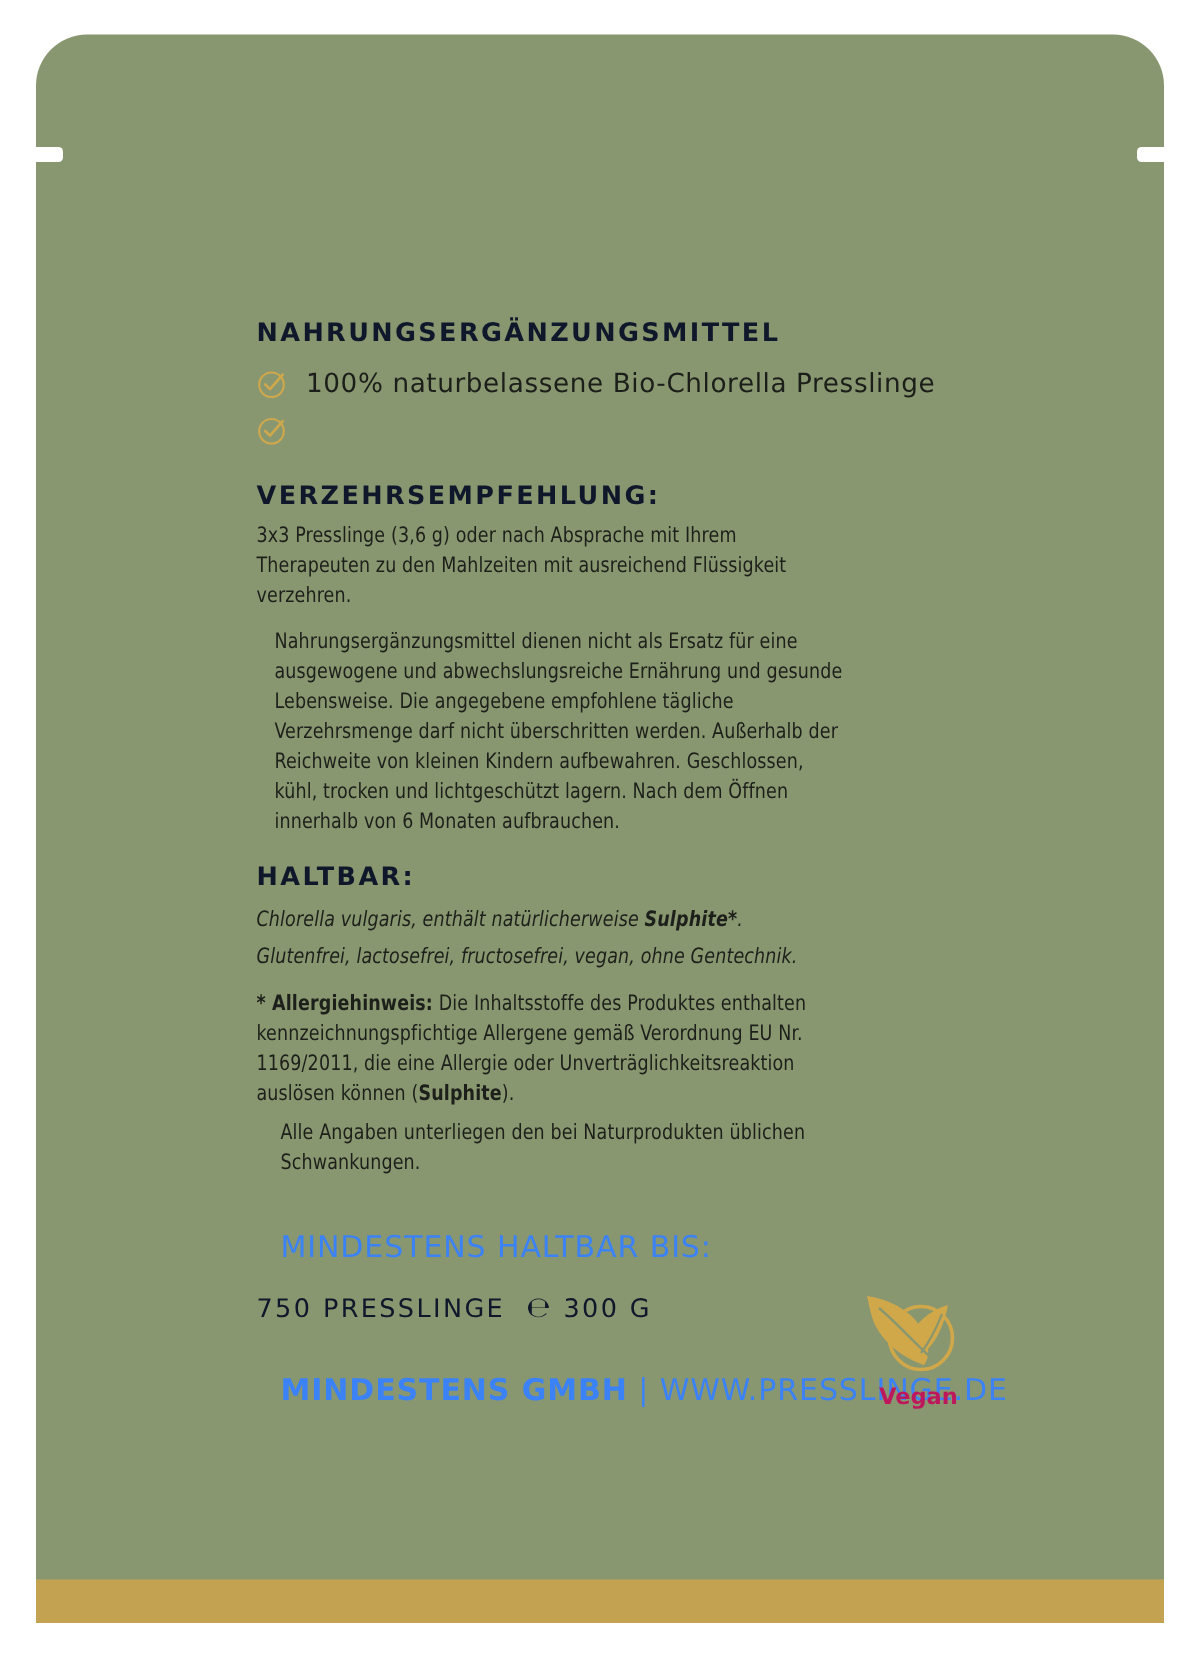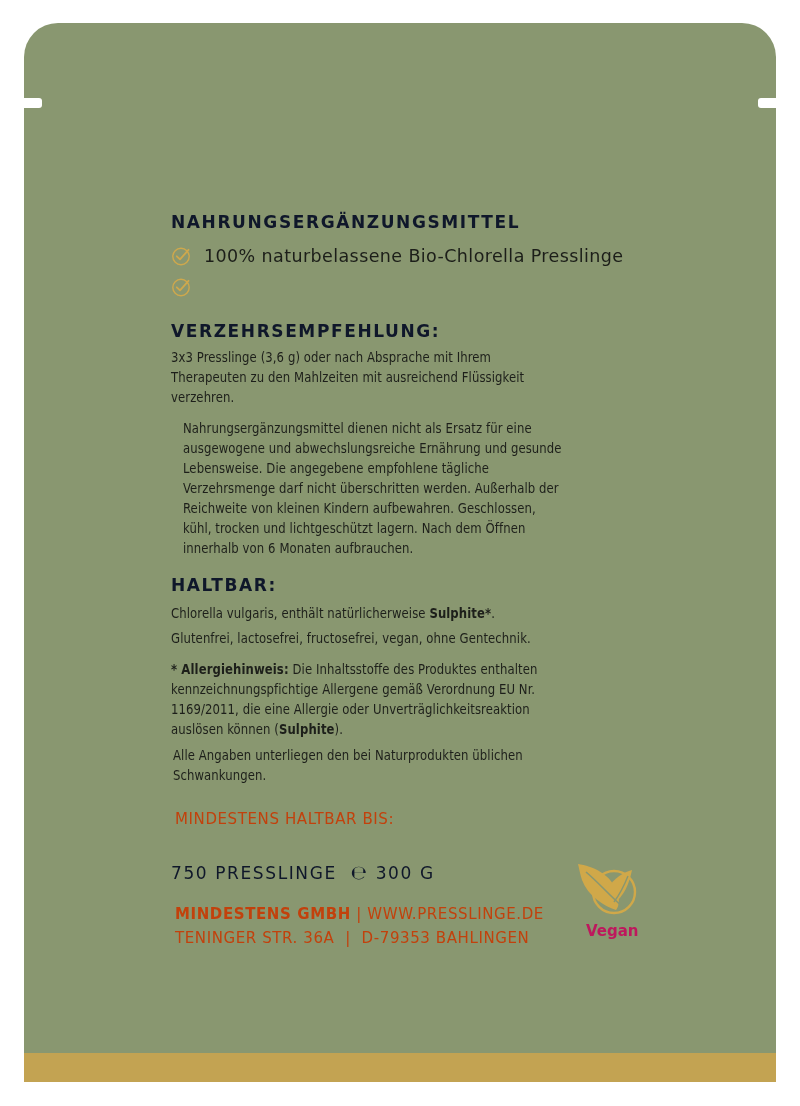--- a/index.html
+++ b/index.html
@@ -8,21 +8,21 @@
   .notch { position:absolute; top:98px; width:18px; height:10px; background:#ffffff; }
   .notch.left { left:24px; border-radius:0 3px 3px 0; }
   .notch.right { left:758px; border-radius:3px 0 0 3px; }
   .gold-band { position:absolute; left:0; bottom:0; width:752px; height:29px; background:#c3a352; }
   .content { position:absolute; left:171px; top:212px; width:480px; color:#1d1f19; }
   .h-gold { color:#0f172a; font-family:"DejaVu Sans", sans-serif; letter-spacing:1.6px; font-size:17px; margin:0; }
   .check-row { display:flex; align-items:center; height:31px; }
   .check-row .txt { font-size:17.5px; letter-spacing:0.4px; margin-left:13px; color:#1c1e19; }
   .check-icon { width:20px; height:20px; }
   .body-text { font-family:"DejaVu Sans Condensed","DejaVu Sans", sans-serif; font-size:14.1px; line-height:20px; letter-spacing:0.1px; margin:0; color:#1d1f1a; transform:scaleX(0.92); transform-origin:left; width:520px; }
-  .caps { font-size:15px; letter-spacing:0.6px; line-height:20px; margin:4px; color:#c2410c; }
+  .caps { font-size:20px; letter-spacing:0.6px; line-height:20px; margin:16px; color:#3b82f6; }
   .vegan { position:absolute; left:574px; top:858px; width:72px; height:86px; }
 </style>
 </head>
 <body>
 
 <div class="bag">
   <div class="gold-band"></div>
 </div>
 <div class="notch left"></div>
 <div class="notch right"></div>
@@ -60,50 +60,49 @@
     <p class="body-text">ausgewogene und abwechslungsreiche Ernährung und gesunde</p>
     <p class="body-text">Lebensweise. Die angegebene empfohlene tägliche</p>
     <p class="body-text">Verzehrsmenge darf nicht überschritten werden. Außerhalb der</p>
     <p class="body-text">Reichweite von kleinen Kindern aufbewahren. Geschlossen,</p>
     <p class="body-text">kühl, trocken und lichtgeschützt lagern. Nach dem Öffnen</p>
     <p class="body-text">innerhalb von 6 Monaten aufbrauchen.</p>
   </div>
 
   <h2 class="h-gold" style="position:absolute; top:363px; left:0;">HALTBAR:</h2>
 
-  <div style="position:absolute; top:391px; left:0;">
+  <div style="position:absolute; top:391px; left:0;font-style:italic;">
     <p class="body-text"><span>Chlorella vulgaris, enthält natürlicherweise </span><b>Sulphite*</b><span>.</span></p>
     <p class="body-text" style="margin-top:5px;">Glutenfrei, lactosefrei, fructosefrei, vegan, ohne Gentechnik.</p>
   </div>
 
   <div style="position:absolute; top:447px; left:0;">
     <p class="body-text"><b>* Allergiehinweis:</b><span> Die Inhaltsstoffe des Produktes enthalten</span></p>
     <p class="body-text">kennzeichnungspfichtige Allergene gemäß Verordnung EU Nr.</p>
     <p class="body-text">1169/2011, die eine Allergie oder Unverträglichkeitsreaktion</p>
     <p class="body-text"><span>auslösen können (</span><b>Sulphite</b><span>).</span></p>
   </div>
 
-  <div style="position:absolute; top:533px; left:2px;">
+  <div style="position:absolute; top:533px; left:16px;">
     <p class="body-text">Alle Angaben unterliegen den bei Naturprodukten üblichen</p>
     <p class="body-text">Schwankungen.</p>
   </div>
 
   <div style="position:absolute; top:593px; left:0;">
     <p class="caps">MINDESTENS HALTBAR BIS:</p>
   </div>
 
   <div class="h-gold" style="position:absolute; top:649px; left:0; font-size:17px; white-space:nowrap;text-align:right;">
     <span>750 PRESSLINGE</span>&nbsp;
     <span style="font-size:19px;">℮</span>
     <span>300 G</span>
   </div>
 
   <div style="position:absolute; top:688px; left:0; white-space:nowrap;">
     <p class="caps"><b>MINDESTENS GMBH</b> <span>|</span> <span>WWW.PRESSLINGE.DE</span></p>
-    <p class="caps"><span>TENINGER STR. 36A</span>&nbsp; <span>|</span> &nbsp;<span>D-79353 BAHLINGEN</span></p>
   </div>
 </div>
 
 <div class="vegan">
   <svg width="72" height="64" viewBox="0 0 72 64">
     <circle cx="40" cy="34" r="21" fill="none" stroke="#d0a849" stroke-width="2.4"></circle>
     <path d="M4 6 C18 8 38 16 44 36 C46 44 44 50 42 52 C30 48 14 38 8 22 C6 16 5 10 4 6 Z" fill="#d0a849"></path>
     <path d="M34 30 C40 20 50 14 58 12 C56 22 52 34 44 42 C40 44 37 44 34 44 Z" fill="#d0a849"></path>
     <path d="M12 14 C24 24 36 38 50 50" fill="none" stroke="#899770" stroke-width="1.6"></path>
     <path d="M54 18 C50 28 46 36 40 44" fill="none" stroke="#899770" stroke-width="1.4"></path>

